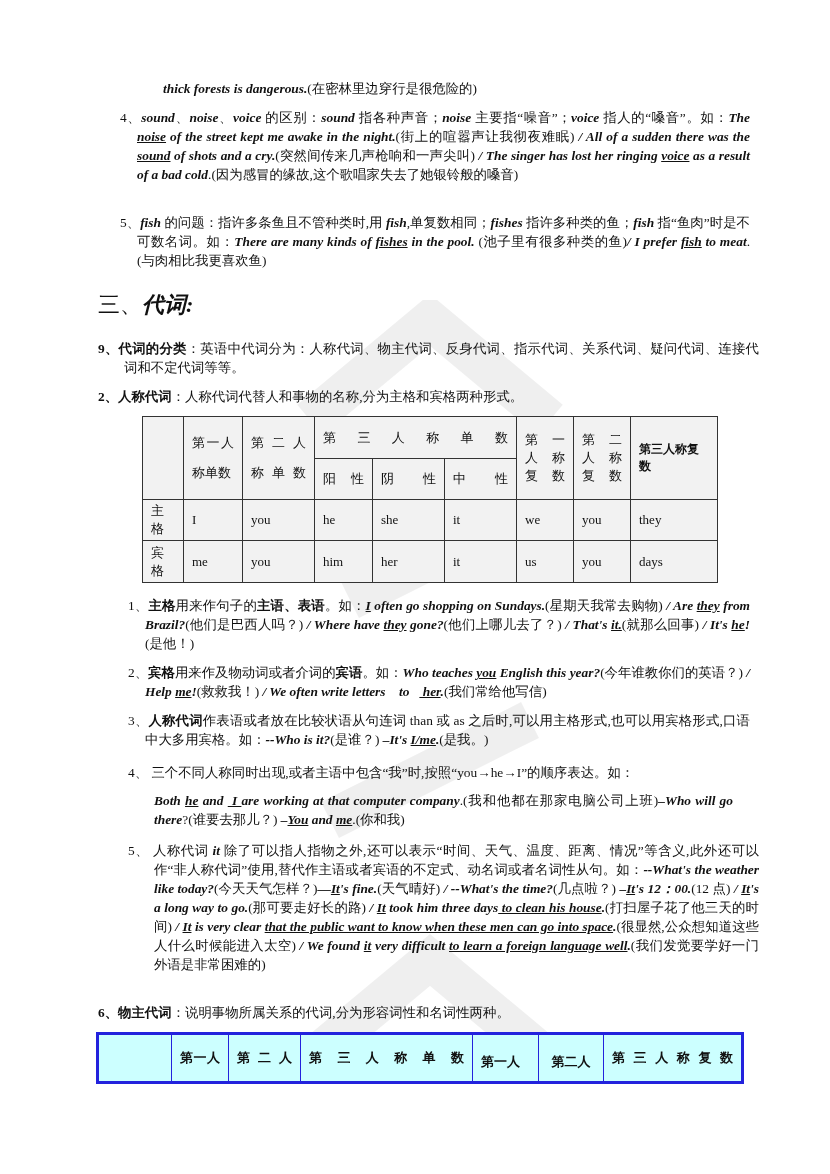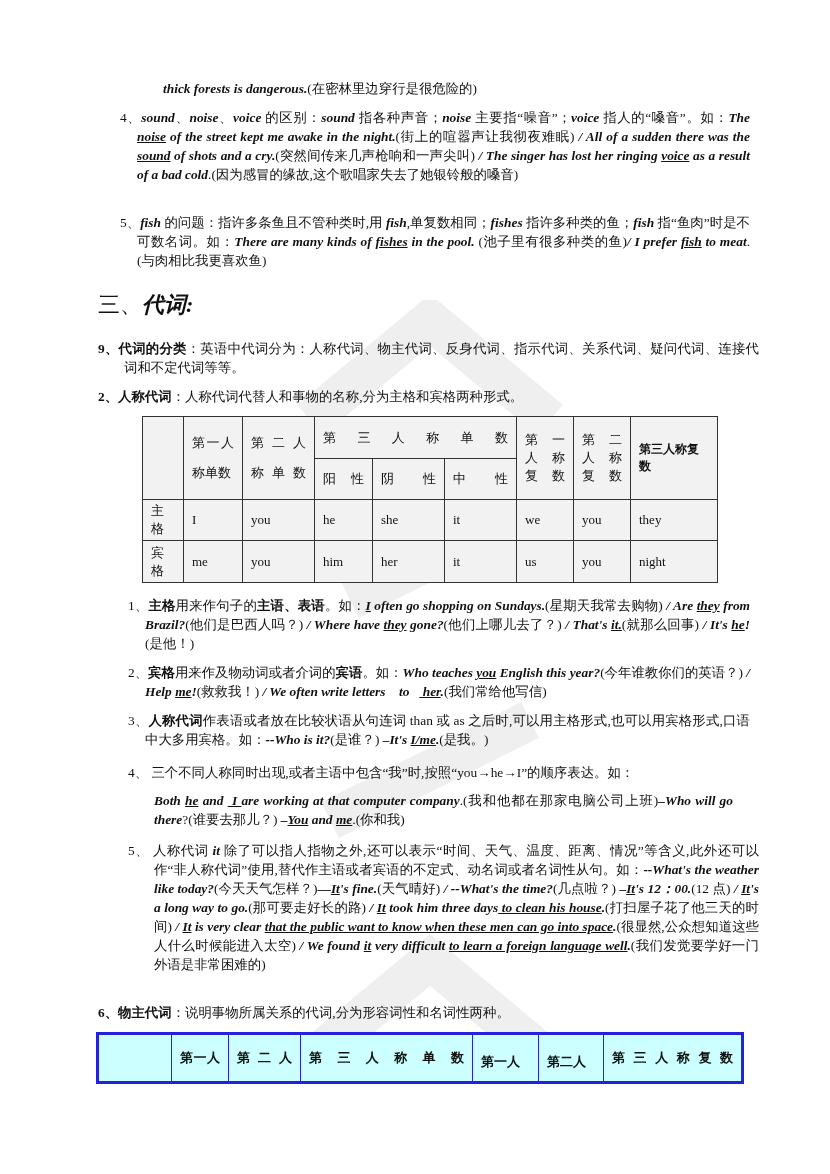--- a/index.html
+++ b/index.html
@@ -98,21 +98,21 @@
   </tr>
   <tr style="height:42px;">
     <td>宾格</td>
     <td>me</td>
     <td>you</td>
     <td>him</td>
     <td>her</td>
     <td>it</td>
     <td>us</td>
     <td>you</td>
-    <td>night</td>
+    <td>days</td>
   </tr>
 </tbody>
   </table>
 
 <div class="p hanging" style="left:128px; top:596px; width:605px;"><span>1、</span><span class="b">主格</span><span>用来作句子的</span><span class="b">主语、表语</span><span>。如：</span><span class="en u">I</span><span class="en"> often go shopping on Sundays.</span><span>(星期天我常去购物)</span><span class="en"> / Are </span><span class="en u">they</span><span class="en"> from Brazil?</span><span>(他们是巴西人吗？)</span><span class="en"> / Where have </span><span class="en u">they</span><span class="en"> gone?</span><span>(他们上哪儿去了？)</span><span class="en"> / That's </span><span class="en u">it.</span><span>(就那么回事)</span><span class="en"> / It's </span><span class="en u">he</span><span class="en">!</span><span>(是他！)</span></div>
 
 <div class="p hanging" style="left:128px; top:663px; width:605px;"><span>2、</span><span class="b">宾格</span><span>用来作及物动词或者介词的</span><span class="b">宾语</span><span>。如：</span><span class="en">Who teaches </span><span class="en u">you</span><span class="en"> English this year?</span><span>(今年谁教你们的英语？)</span><span class="en"> / Help </span><span class="en u">me</span><span class="en">!</span><span>(救救我！)</span><span class="en" style="white-space:pre;"> / We often write letters    to   </span><span class="en u"> her</span><span class="en">.</span><span>(我们常给他写信)</span></div>
 
 <div class="p hanging" style="left:128px; top:711px; width:605px;"><span>3、</span><span class="b">人称代词</span><span>作表语或者放在比较状语从句连词 than 或 as 之后时,可以用主格形式,也可以用宾格形式,口语中大多用宾格。如：</span><span class="en">--Who is it?</span><span>(是谁？)</span><span class="en"> –It's </span><span class="en u">I/me</span><span class="en">.</span><span>(是我。)</span></div>
 
@@ -124,17 +124,17 @@
 <div class="p" style="left:98px; top:1003px; width:635px;"><span class="b">6、物主代词</span><span>：说明事物所属关系的代词,分为形容词性和名词性两种。</span></div>
 
 <table class="t2">
   <tbody>
       <tr>
     <td style="width:56px;"></td>
     <td style="width:40px;" class="jz">第一人</td>
     <td style="width:55px;" class="jz">第 二 人</td>
     <td style="width:155px;" class="jz">第 三 人 称 单 数</td>
     <td style="width:49px; padding-top:8px;">第一人</td>
-    <td style="width:48px; padding-top:8px;">第二人</td>
+    <td style="width:48px; padding-top:8px;text-align:center;">第二人</td>
     <td style="width:121px;" class="jz">第 三 人 称 复 数</td>
   </tr>
 </tbody>
   </table>
 
 </body></html>

